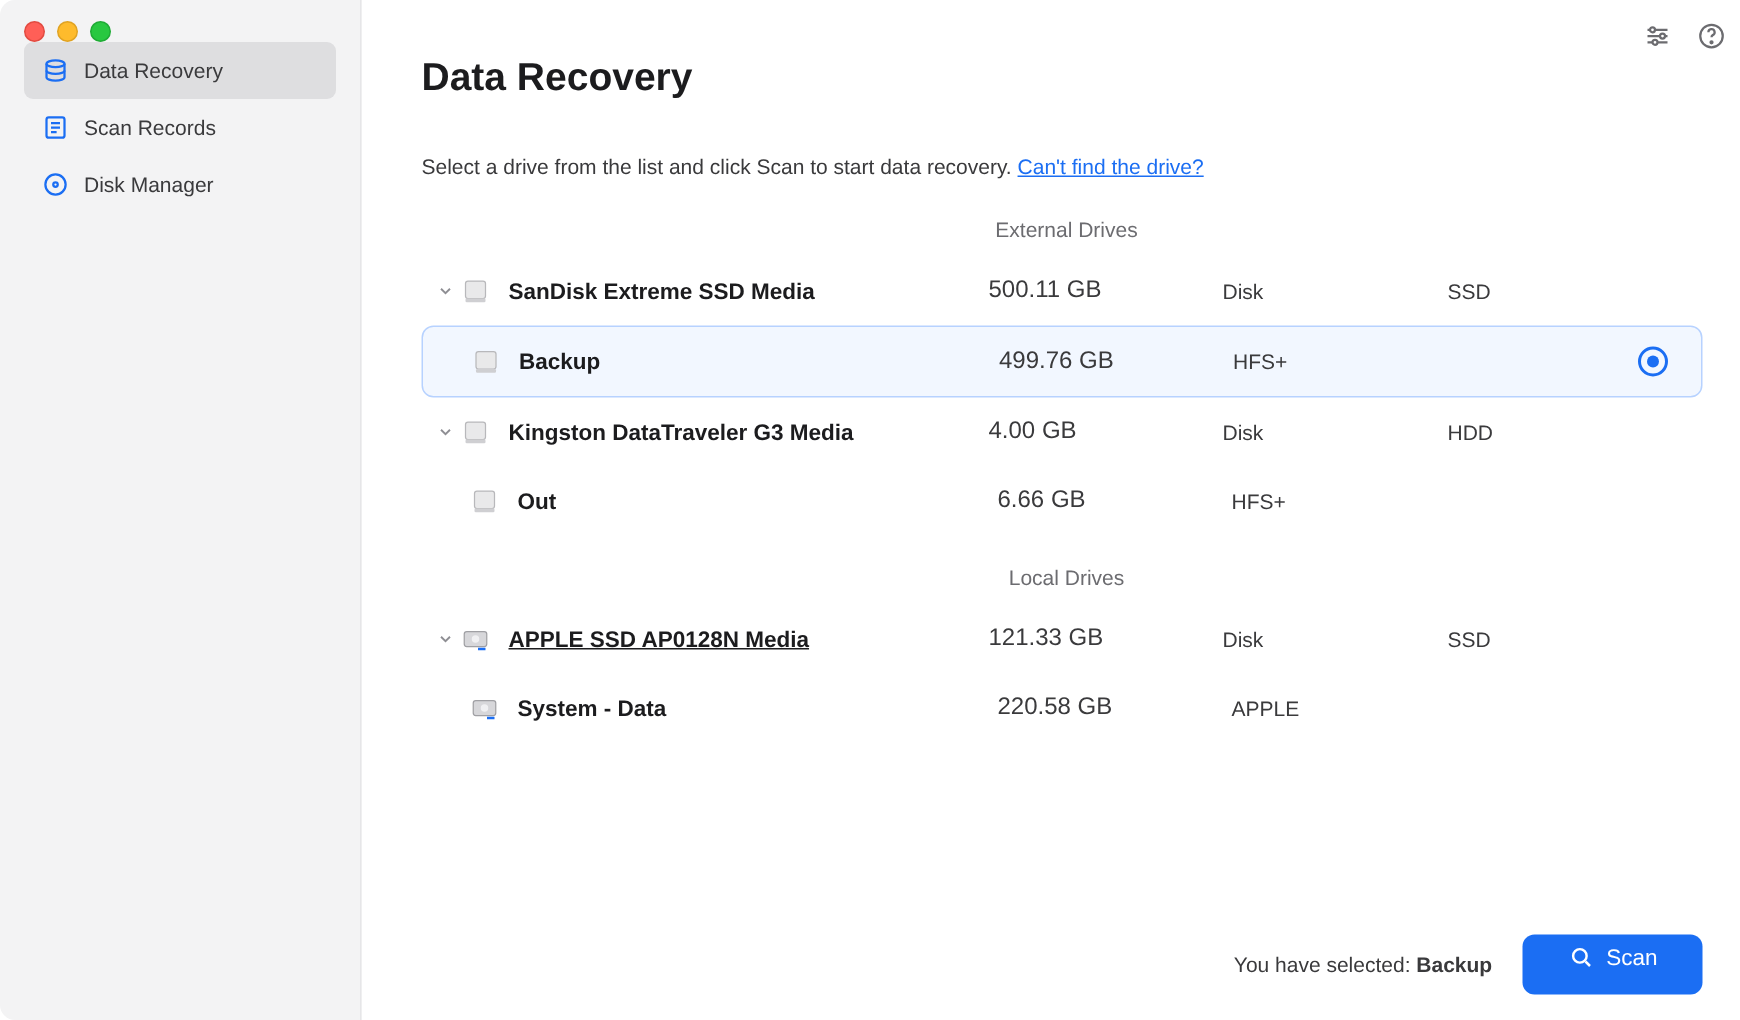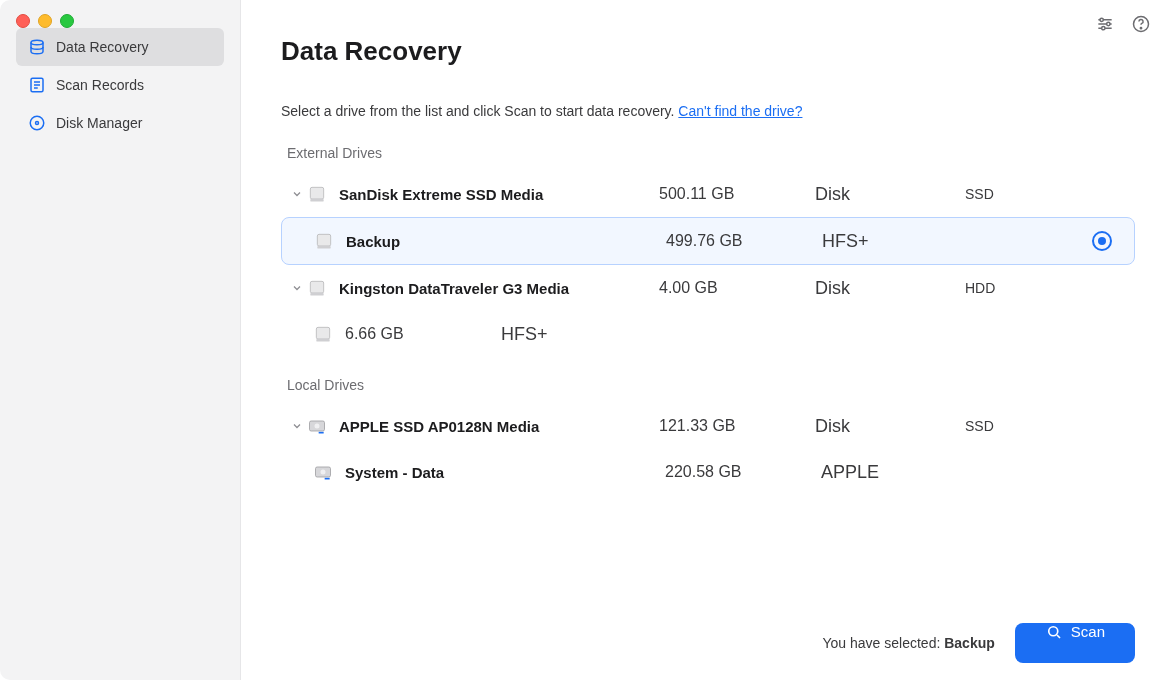--- a/index.html
+++ b/index.html
@@ -15,38 +15,38 @@
   .nav-item{display:flex;align-items:center;gap:10px;height:38px;border-radius:6px;padding:0 12px;font-size:14px;color:#3a3a3c;}
   .nav-item.active{background:#dedee0;font-weight:500;}
   .nav-item .icon{width:18px;height:18px;color:#1b6ef3;display:flex;align-items:center;justify-content:center;}
   .main{flex:1;display:flex;flex-direction:column;position:relative;}
   .topright{position:absolute;top:14px;right:24px;display:flex;gap:16px;color:#6c6c70;}
   .topright .icon{width:20px;height:20px;}
   .content{padding:36px 40px 0 40px;flex:1;overflow:hidden;}
   h1{margin:0 0 10px 0;font-size:26px;font-weight:700;color:#1c1c1e;}
   .subtitle{font-size:14px;color:#3a3a3c;margin-bottom:26px;margin-top:36px;}
   .subtitle a{color:#1b6ef3;text-decoration:underline;}
-  .section{font-size:14px;color:#6c6c70;margin:24px 0 10px 6px;}
+  .section{font-size:14px;color:#6c6c70;margin:24px 0 10px 6px;text-align:center;}
   .row{display:flex;align-items:center;height:46px;border-radius:8px;}
   .row.selected{background:#f2f7ff;border:1px solid #b7d2ff;}
   .caret{width:20px;display:flex;justify-content:center;color:#8e8e93;}
   .disk-icon{width:20px;height:20px;margin-right:12px;display:flex;align-items:center;justify-content:center;}
   .col-name{display:flex;align-items:center;flex:0 0 350px;font-size:15px;color:#1c1c1e;}
   .col-name.bold{font-weight:600;}
   .col-size{flex:0 0 156px;font-size:16px;color:#3a3a3c;}
-  .col-type{flex:0 0 150px;font-size:18px;color:#3a3a3c;}
+  .col-type{flex:0 0 150px;font-size:14px;color:#3a3a3c;}
   .col-subtype{flex:0 0 120px;font-size:14px;color:#3a3a3c;}
   .radio{width:16px;height:16px;border:2px solid #1b6ef3;border-radius:50%;display:flex;align-items:center;justify-content:center;margin-left:auto;margin-right:22px;}
   .radio::after{content:"";width:8px;height:8px;background:#1b6ef3;border-radius:50%;}
   .indent0{padding-left:6px;}
   .indent1{padding-left:32px;}
   .footer{height:74px;border-top:0;display:flex;align-items:center;justify-content:flex-end;padding:0 40px;gap:20px;}
   .sel-text{font-size:14px;color:#3a3a3c;}
   .sel-text b{font-weight:700;}
-  .scan-btn{background:#1b6ef3;color:#fff;border:none;border-radius:8px;height:40px;padding:0 30px;font-size:15px;font-weight:500;display:flex;align-items:flex-start;gap:8px;}
+  .scan-btn{background:#1b6ef3;color:#fff;border:none;border-radius:8px;height:40px;padding:16px 30px;font-size:15px;font-weight:500;display:flex;align-items:flex-end;gap:8px;}
   svg{display:block;}
 </style>
 </head>
 <body>
 
 <div class="window">
 
   <div class="sidebar">
     <div class="traffic">
       <div class="tl red"></div>
@@ -162,41 +162,42 @@
         <div class="col-subtype">HDD</div>
       </div>
 
       <div class="row indent1">
         <span class="disk-icon">
           <svg viewBox="0 0 24 24" width="20" height="20">
               <rect x="4" y="4" width="16" height="14" rx="2" fill="#e9e9ea" stroke="#b8b8bb"></rect>
               <rect x="4" y="18" width="16" height="3" rx="1" fill="#cfcfd2"></rect>
             </svg>
         </span>
+        <div class="col-name bold" style="flex-basis:320px;">Out</div>
         <div class="col-size">6.66 GB</div>
         <div class="col-type">HFS+</div>
         <div class="col-subtype"></div>
       </div>
 
       <div class="section" style="margin-top:20px;">Local Drives</div>
 
       <div class="row indent0">
         <span class="caret">
           <svg viewBox="0 0 24 24" width="12" height="12" fill="none" stroke="currentColor" stroke-width="2.5">
               <path d="M6 9l6 6 6-6"></path>
             </svg>
         </span>
         <span class="disk-icon">
           <svg viewBox="0 0 24 24" width="20" height="20">
               <rect x="3" y="6" width="18" height="12" rx="2" fill="#d7d7da" stroke="#a0a0a4"></rect>
               <circle cx="12" cy="12" r="3" fill="#f0f0f2"></circle>
               <path d="M14 20h6" stroke="#1b6ef3" stroke-width="2"></path>
             </svg>
         </span>
-        <div class="col-name bold" style="flex-basis:320px;">APPLE SSD AP0128N Media</div>
+        <div class="col-name bold" style="flex-basis:320px;text-decoration:underline;">APPLE SSD AP0128N Media</div>
         <div class="col-size">121.33 GB</div>
         <div class="col-type">Disk</div>
         <div class="col-subtype">SSD</div>
       </div>
 
       <div class="row indent1">
         <span class="disk-icon">
           <svg viewBox="0 0 24 24" width="20" height="20">
               <rect x="3" y="6" width="18" height="12" rx="2" fill="#d7d7da" stroke="#a0a0a4"></rect>
               <circle cx="12" cy="12" r="3" fill="#f0f0f2"></circle>

